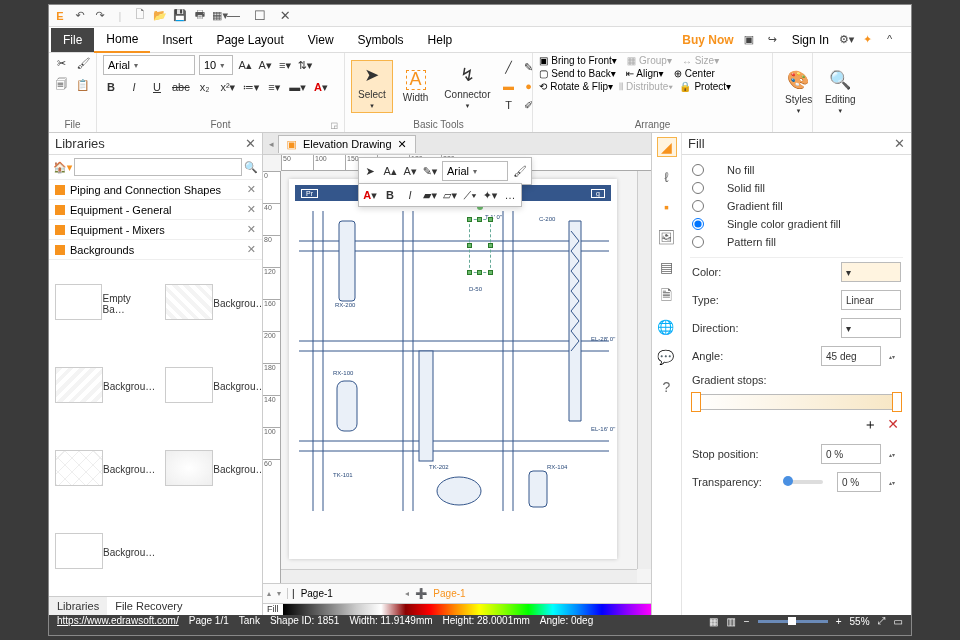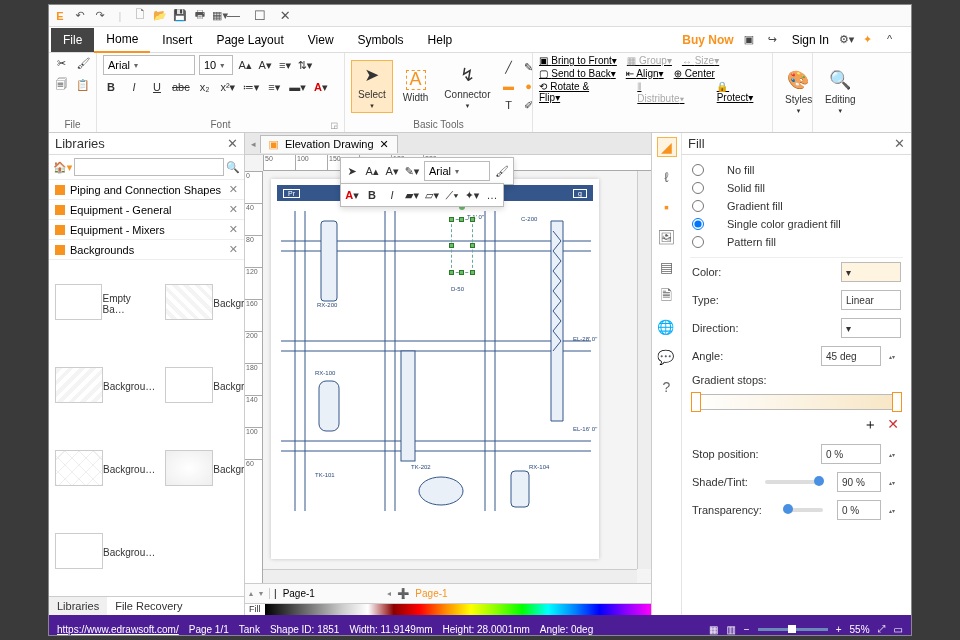--- a/index.html
+++ b/index.html
@@ -25,21 +25,21 @@
 .rgroup .label { text-align: center; font-size: 10px; color: #666; padding: 2px 0; position: relative; }
 .rgroup .label .dlg { position: absolute; right: 0; bottom: 2px; font-size: 8px; color: #888; }
 .rbtn { min-width: 16px; height: 16px; display: inline-flex; align-items: center; justify-content: center; font-size: 11px; color: #333; cursor: pointer; }
 .rvbtn { display: flex; flex-direction: column; align-items: center; justify-content: center; padding: 2px 6px; font-size: 10px; color: #333; cursor: pointer; gap: 2px; }
 .rvbtn .ico { width: 24px; height: 24px; display: flex; align-items: center; justify-content: center; font-size: 18px; }
 .rvbtn.selbg { background: #ffe9c6; border: 1px solid #f7b44a; }
 .sel { border: 1px solid #bbb; height: 20px; font-size: 11px; padding: 0 4px; display: inline-flex; align-items: center; background: #fff; }
 .sel::after { content: "▾"; margin-left: 4px; font-size: 8px; color: #666; }
 
 .workarea { flex: 1; display: flex; min-height: 0; }
-.leftpanel { width: 196px; border-right: 1px solid #ccc; display: flex; flex-direction: column; background: #fff; }
+.leftpanel { width: 214px; border-right: 1px solid #ccc; display: flex; flex-direction: column; background: #fff; }
 .panelhead { height: 22px; display: flex; align-items: center; padding: 0 6px; font-size: 13px; color: #333; border-bottom: 1px solid #ddd; }
 .panelhead .x { margin-left: auto; color: #666; cursor: pointer; }
 .libsearch { display: flex; align-items: center; gap: 2px; padding: 3px 4px; border-bottom: 1px solid #eee; }
 .libsearch input { flex: 1; border: 1px solid #bbb; height: 18px; font-size: 10px; padding: 0 3px; }
 .libcat { display: flex; align-items: center; padding: 3px 6px; border-bottom: 1px solid #eee; font-size: 11px; }
 .libcat .sq { width: 10px; height: 10px; background: #f7931e; margin-right: 5px; }
 .libcat .x { margin-left: auto; color: #888; font-size: 11px; cursor: pointer; }
 .libgrid { flex: 1; overflow: auto; padding: 6px; display: grid; grid-template-columns: 1fr 1fr; gap: 8px 10px; }
 .libitem { display: flex; flex-direction: row; align-items: center; font-size: 10px; color: #333; }
 .libitem .thumb { width: 48px; height: 36px; border: 1px solid #ccc; background: #fff; margin-bottom: 3px; }
@@ -81,21 +81,21 @@
 .proprow { display: flex; align-items: center; padding: 4px 10px; gap: 8px; font-size: 11px; color: #333; }
 .proprow .plabel { flex: 1; }
 .proprow .pctl { width: 60px; border: 1px solid #bbb; height: 20px; display: flex; align-items: center; padding: 0 4px; font-size: 10px; background: #fff; }
 .proprow .spin { width: 12px; display: flex; flex-direction: column; font-size: 6px; color: #666; }
 .gradslider { margin: 4px 10px 6px; height: 16px; border: 1px solid #bbb; background: linear-gradient(to right, #fff, #f7e6c4); position: relative; }
 .gradslider .thumb { position: absolute; top: -3px; width: 10px; height: 20px; border: 1px solid #f7931e; background: #fff; }
 .gradctrls { display: flex; justify-content: flex-end; gap: 10px; padding: 0 12px 6px; font-size: 14px; }
 .slider { flex: 1; height: 4px; background: #ddd; border-radius: 2px; position: relative; margin: 0 6px; }
 .slider .dot { position: absolute; top: -4px; width: 10px; height: 10px; border-radius: 50%; background: #4a90e2; }
 
-.statusbar { height: 20px; background: #4c1d95; color: #fff; display: flex; align-items: flex-end; padding: 0 8px; font-size: 10px; gap: 10px; }
+.statusbar { height: 20px; background: #404040; color: #fff; display: flex; align-items: flex-start; padding: 0 8px; font-size: 10px; gap: 10px; }
 .statusbar .url { text-decoration: underline; }
 .statusbar .right { margin-left: auto; display: flex; align-items: center; gap: 8px; }
 .zslider { width: 70px; height: 3px; background: #6a8ab8; position: relative; }
 .zslider .zt { position: absolute; top: -3px; left: 30px; width: 8px; height: 8px; background: #fff; }
 </style>
 </head>
 <body>
 
 <div class="window">
 
@@ -210,38 +210,39 @@
               <span class="rbtn" style="color:#f7931e;">●</span>
             </div>
           <div style="display:flex;gap:4px;">
               <span class="rbtn">T</span>
               <span class="rbtn">✐</span>
             </div>
         </div>
       </div>
       <div class="label">Basic Tools</div>
     </div>
-    <div class="rgroup" style="width:240px;text-decoration:underline;">
+    <div class="rgroup" style="width:240px;">
       <div class="body" style="flex-direction:column;gap:2px;align-items:flex-start;font-size:10px;">
         <div style="display:flex;gap:10px;">
           <span>▣ <span>Bring to Front</span>▾</span>
           <span style="color:#aaa;">▦ <span>Group</span>▾</span>
           <span style="color:#aaa;">↔ <span>Size</span>▾</span>
         </div>
         <div style="display:flex;gap:10px;">
           <span>▢ <span>Send to Back</span>▾</span>
           <span>⇤ <span>Align</span>▾</span>
           <span>⊕ <span>Center</span></span>
         </div>
-        <div style="display:flex;gap:28px;">
+        <div style="display:flex;gap:6px;">
           <span>⟲ <span>Rotate &amp; Flip</span>▾</span>
           <span style="color:#aaa;">⫴ <span>Distribute</span>▾</span>
           <span>🔒 <span>Protect</span>▾</span>
         </div>
       </div>
+      <div class="label">Arrange</div>
     </div>
     <div class="rgroup" style="width:40px;">
       <div class="body">
           <div class="rvbtn">
             <span class="ico">🎨</span>
             <span>Styles</span>
             <span style="font-size:7px;">▾</span>
           </div>
         </div>
       <div class="label"></div>
@@ -519,28 +520,20 @@
         <div class="gradctrls">
             <span>＋</span>
             <span style="color:#c33;">✕</span>
           </div>
         <div class="proprow">
             <span class="plabel">Stop position:</span>
             <span class="pctl">0 %</span>
             <span class="spin">▴▾</span>
           </div>
         <div class="proprow">
-            <span class="plabel">Shade/Tint:</span>
-            <div class="slider">
-              <div class="dot" style="left:85%;"></div>
-            </div>
-            <span class="pctl" style="width:44px;">90 %</span>
-            <span class="spin">▴▾</span>
-          </div>
-        <div class="proprow">
             <span class="plabel">Transparency:</span>
             <div class="slider" style="flex:0 0 40px;">
               <div class="dot" style="left:0;"></div>
             </div>
             <span class="pctl" style="width:44px;">0 %</span>
             <span class="spin">▴▾</span>
           </div>
       </div>
     </div>
 

